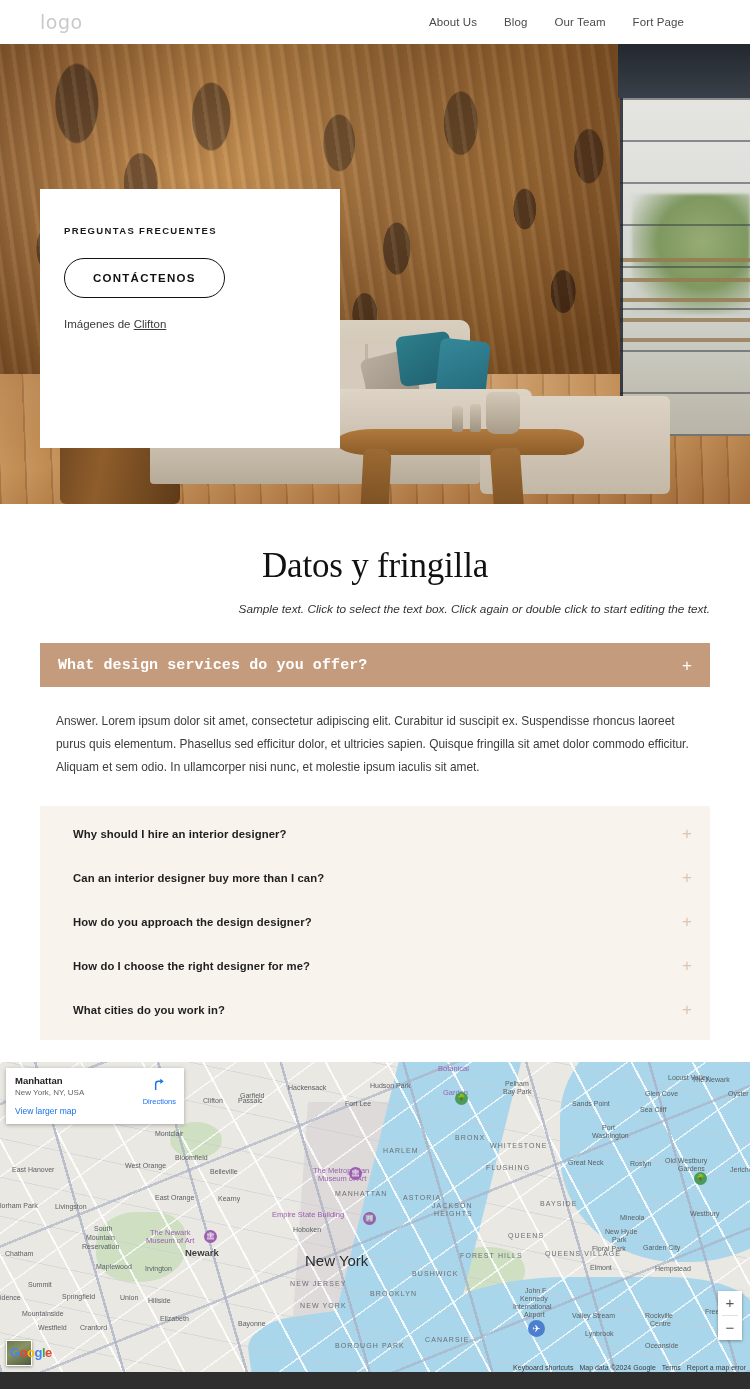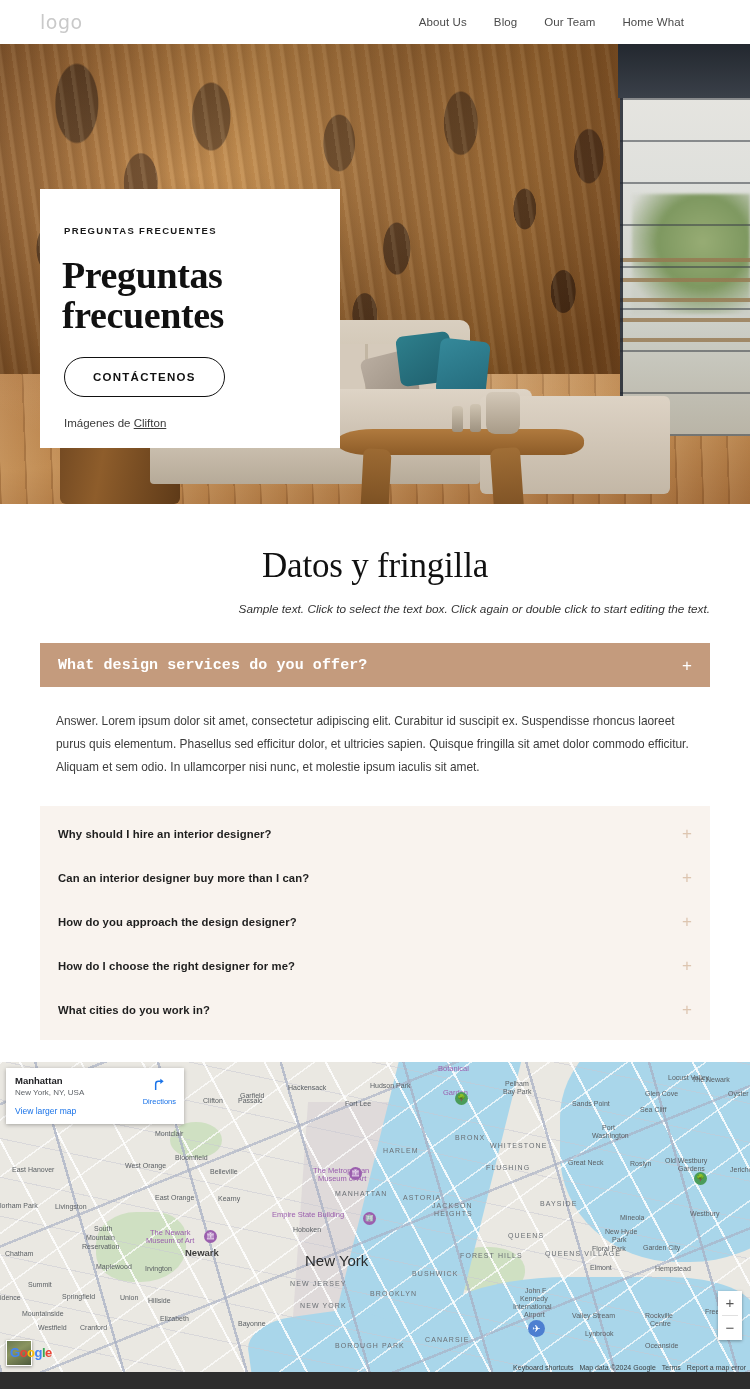--- a/index.html
+++ b/index.html
@@ -237,21 +237,21 @@
   .plus-w { color: #ffffff; font-size: 17px; line-height: 1; font-weight: 300; }
   .acc-answer {
     margin-top: 23px; padding: 0 16px;
     font-size: 11.9px; line-height: 1.95; color: #3c3c3c;
   }
   .acc-list { margin-top: 26px; background: #f9f3ee; padding: 6px 18px 8px; }
   .acc-item {
     height: 44px; display: flex; align-items: center;
     justify-content: space-between; cursor: pointer;
   }
-  .acc-q { font-size: 11.3px; font-weight: 700; color: #1e1e1e; letter-spacing: .1px; }
+  .acc-q { font-size: 11.3px; font-weight: 700; color: #1e1e1e; letter-spacing: .1px; margin-left: 15px; }
   .plus-t { color: #ddc5b0; font-size: 17px; line-height: 1; font-weight: 300; }
 
   
   .map { position: relative; width: 750px; height: 310px; overflow: hidden;
          background: #e8eae3; margin-top: 22px; }
   .map-land { position:absolute; inset:0; background:#eae8e2; }
   .map-water-a {
     position:absolute; left: 360px; top: -20px; width: 120px; height: 360px;
     background:#a9d6ea; transform: rotate(6deg) skewX(-8deg);
   }
@@ -340,21 +340,21 @@
 <body>
 
 <div class="page">
 
   <div class="header">
     <div class="logo">logo</div>
     <div class="nav">
       <a class="nav-link" href="#">About Us</a>
       <a class="nav-link" href="#">Blog</a>
       <a class="nav-link" href="#">Our Team</a>
-      <a class="nav-link" href="#">Home What</a>
+      <a class="nav-link" href="#">Fort Page</a>
     </div>
   </div>
 
   <div class="hero">
     <div class="hero-img">
       <div class="floor">
         <div class="floor-planks"></div>
         <div class="floor-sheen"></div>
       </div>
       <div class="wall">
@@ -379,21 +379,20 @@
       <div class="table-top"></div>
       <div class="leg-a"></div>
       <div class="leg-b"></div>
       <div class="bottle-a"></div>
       <div class="bottle-b"></div>
       <div class="vase"></div>
     </div>
 
     <div class="hero-card">
       <div class="eyebrow">PREGUNTAS FRECUENTES</div>
-      <h1 class="hero-title"><span>Preguntas</span><br><span>frecuentes</span></h1>
       <button class="btn-contact">CONTÁCTENOS</button>
       <div class="credit"><span>Imágenes de </span><a href="#">Clifton</a></div>
     </div>
   </div>
 
   <div class="faq">
     <h2 class="faq-title">Datos y fringilla</h2>
     <div class="faq-sub">Sample text. Click to select the text box. Click again or double click to start editing the text.</div>
 
     <div class="acc-active">

